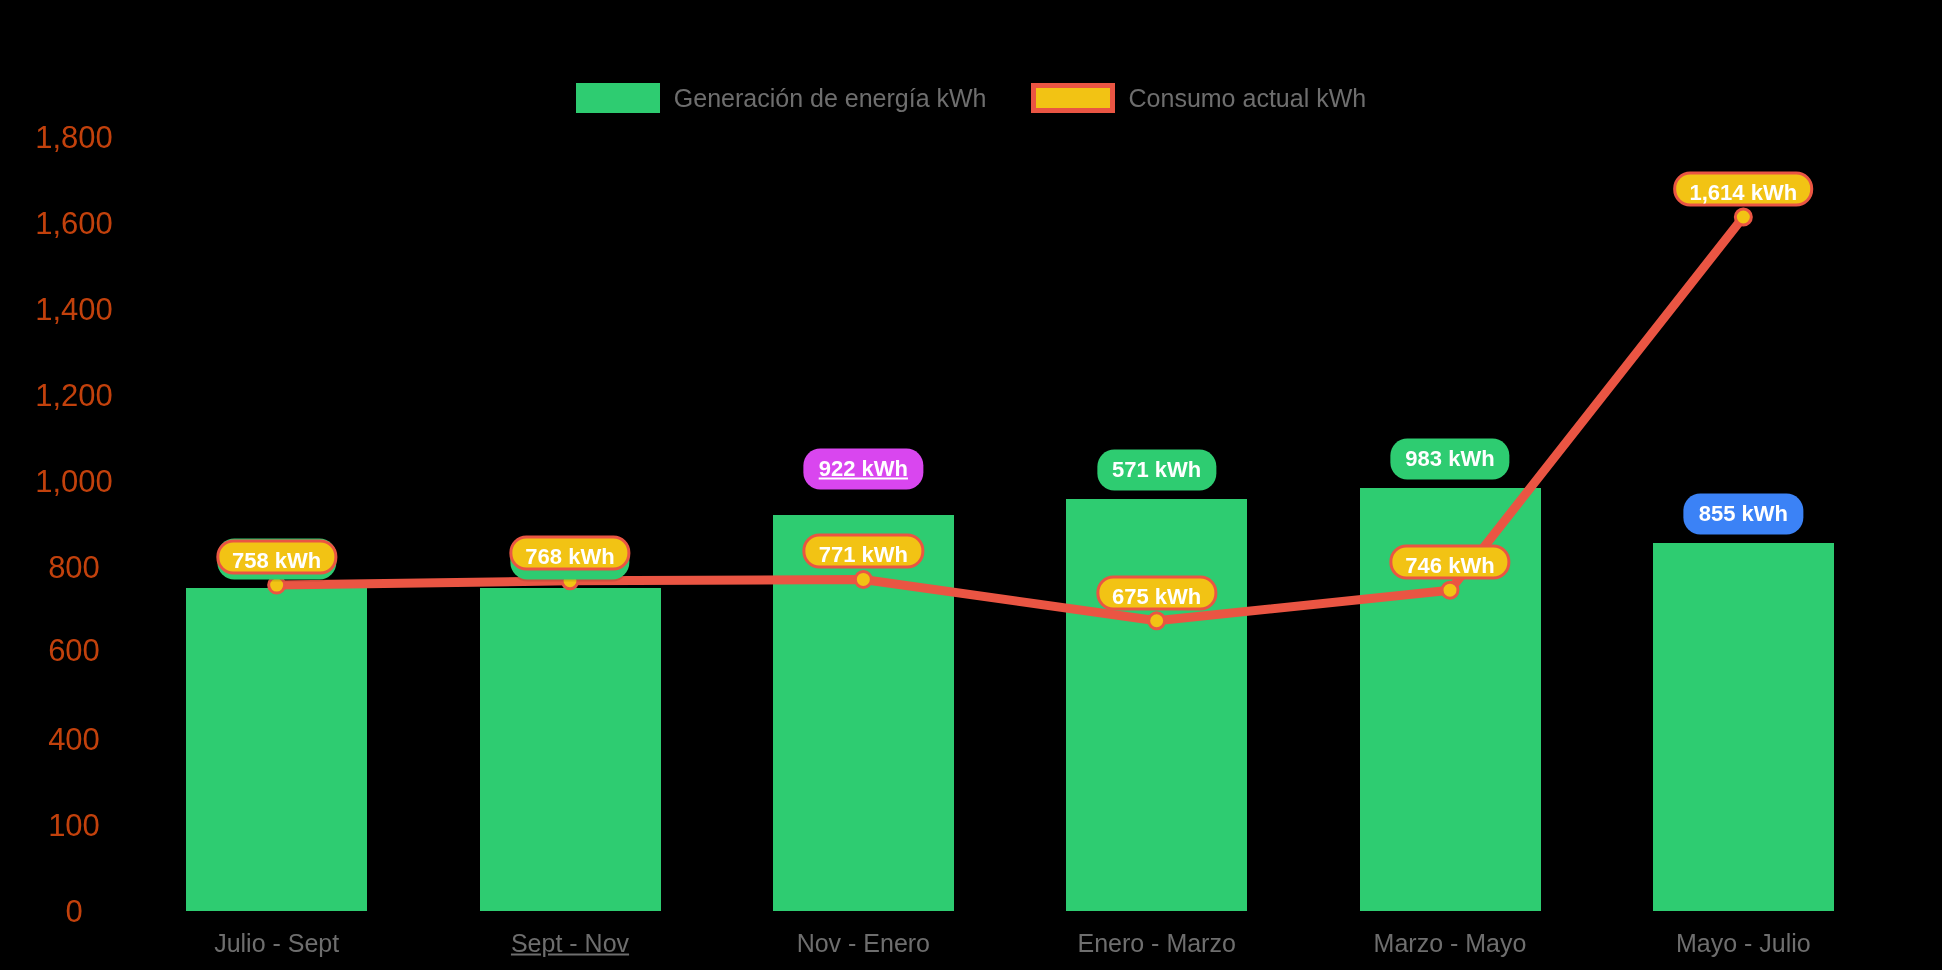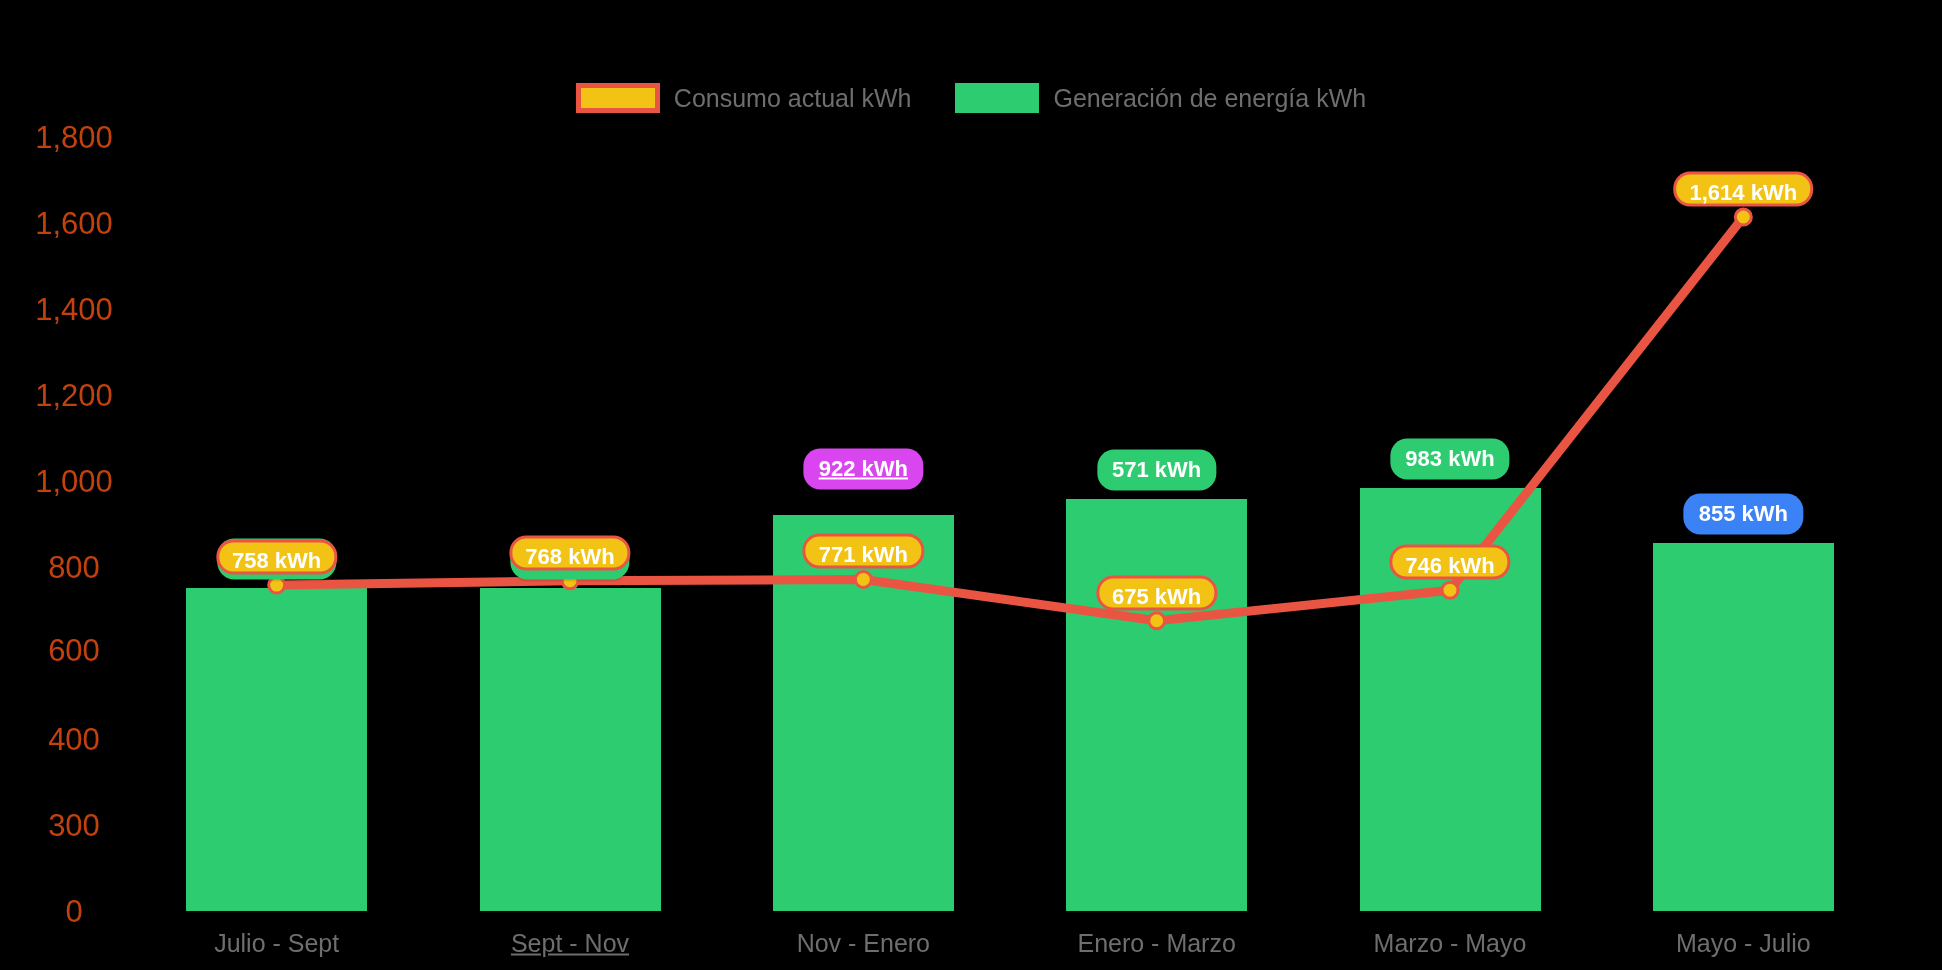--- a/index.html
+++ b/index.html
@@ -139,33 +139,33 @@
     overflow: visible;
   }
 </style>
 </head>
 <body>
 
 <div id="chart-root">
 
   <div id="legend">
     <div class="legend-entry">
+      <span class="legend-swatch-bar"></span>
+      <span class="legend-label">Generación de energía kWh</span>
+    </div>
+    <div class="legend-entry">
       <span class="legend-swatch-line"></span>
       <span class="legend-label">Consumo actual kWh</span>
     </div>
-    <div class="legend-entry">
-      <span class="legend-swatch-bar"></span>
-      <span class="legend-label">Generación de energía kWh</span>
-    </div>
   </div>
 
   <div id="plot">
     <div id="y-axis">
         <div class="y-tick" style="top: 911px;">0</div>
-        <div class="y-tick" style="top: 825px;">300</div>
+        <div class="y-tick" style="top: 825px;">100</div>
         <div class="y-tick" style="top: 739px;">400</div>
         <div class="y-tick" style="top: 650px;">600</div>
         <div class="y-tick" style="top: 567px;">800</div>
         <div class="y-tick" style="top: 481px;">1,000</div>
         <div class="y-tick" style="top: 395px;">1,200</div>
         <div class="y-tick" style="top: 309px;">1,400</div>
         <div class="y-tick" style="top: 223px;">1,600</div>
         <div class="y-tick" style="top: 137px;">1,800</div>
       </div>
     <div id="x-axis">

